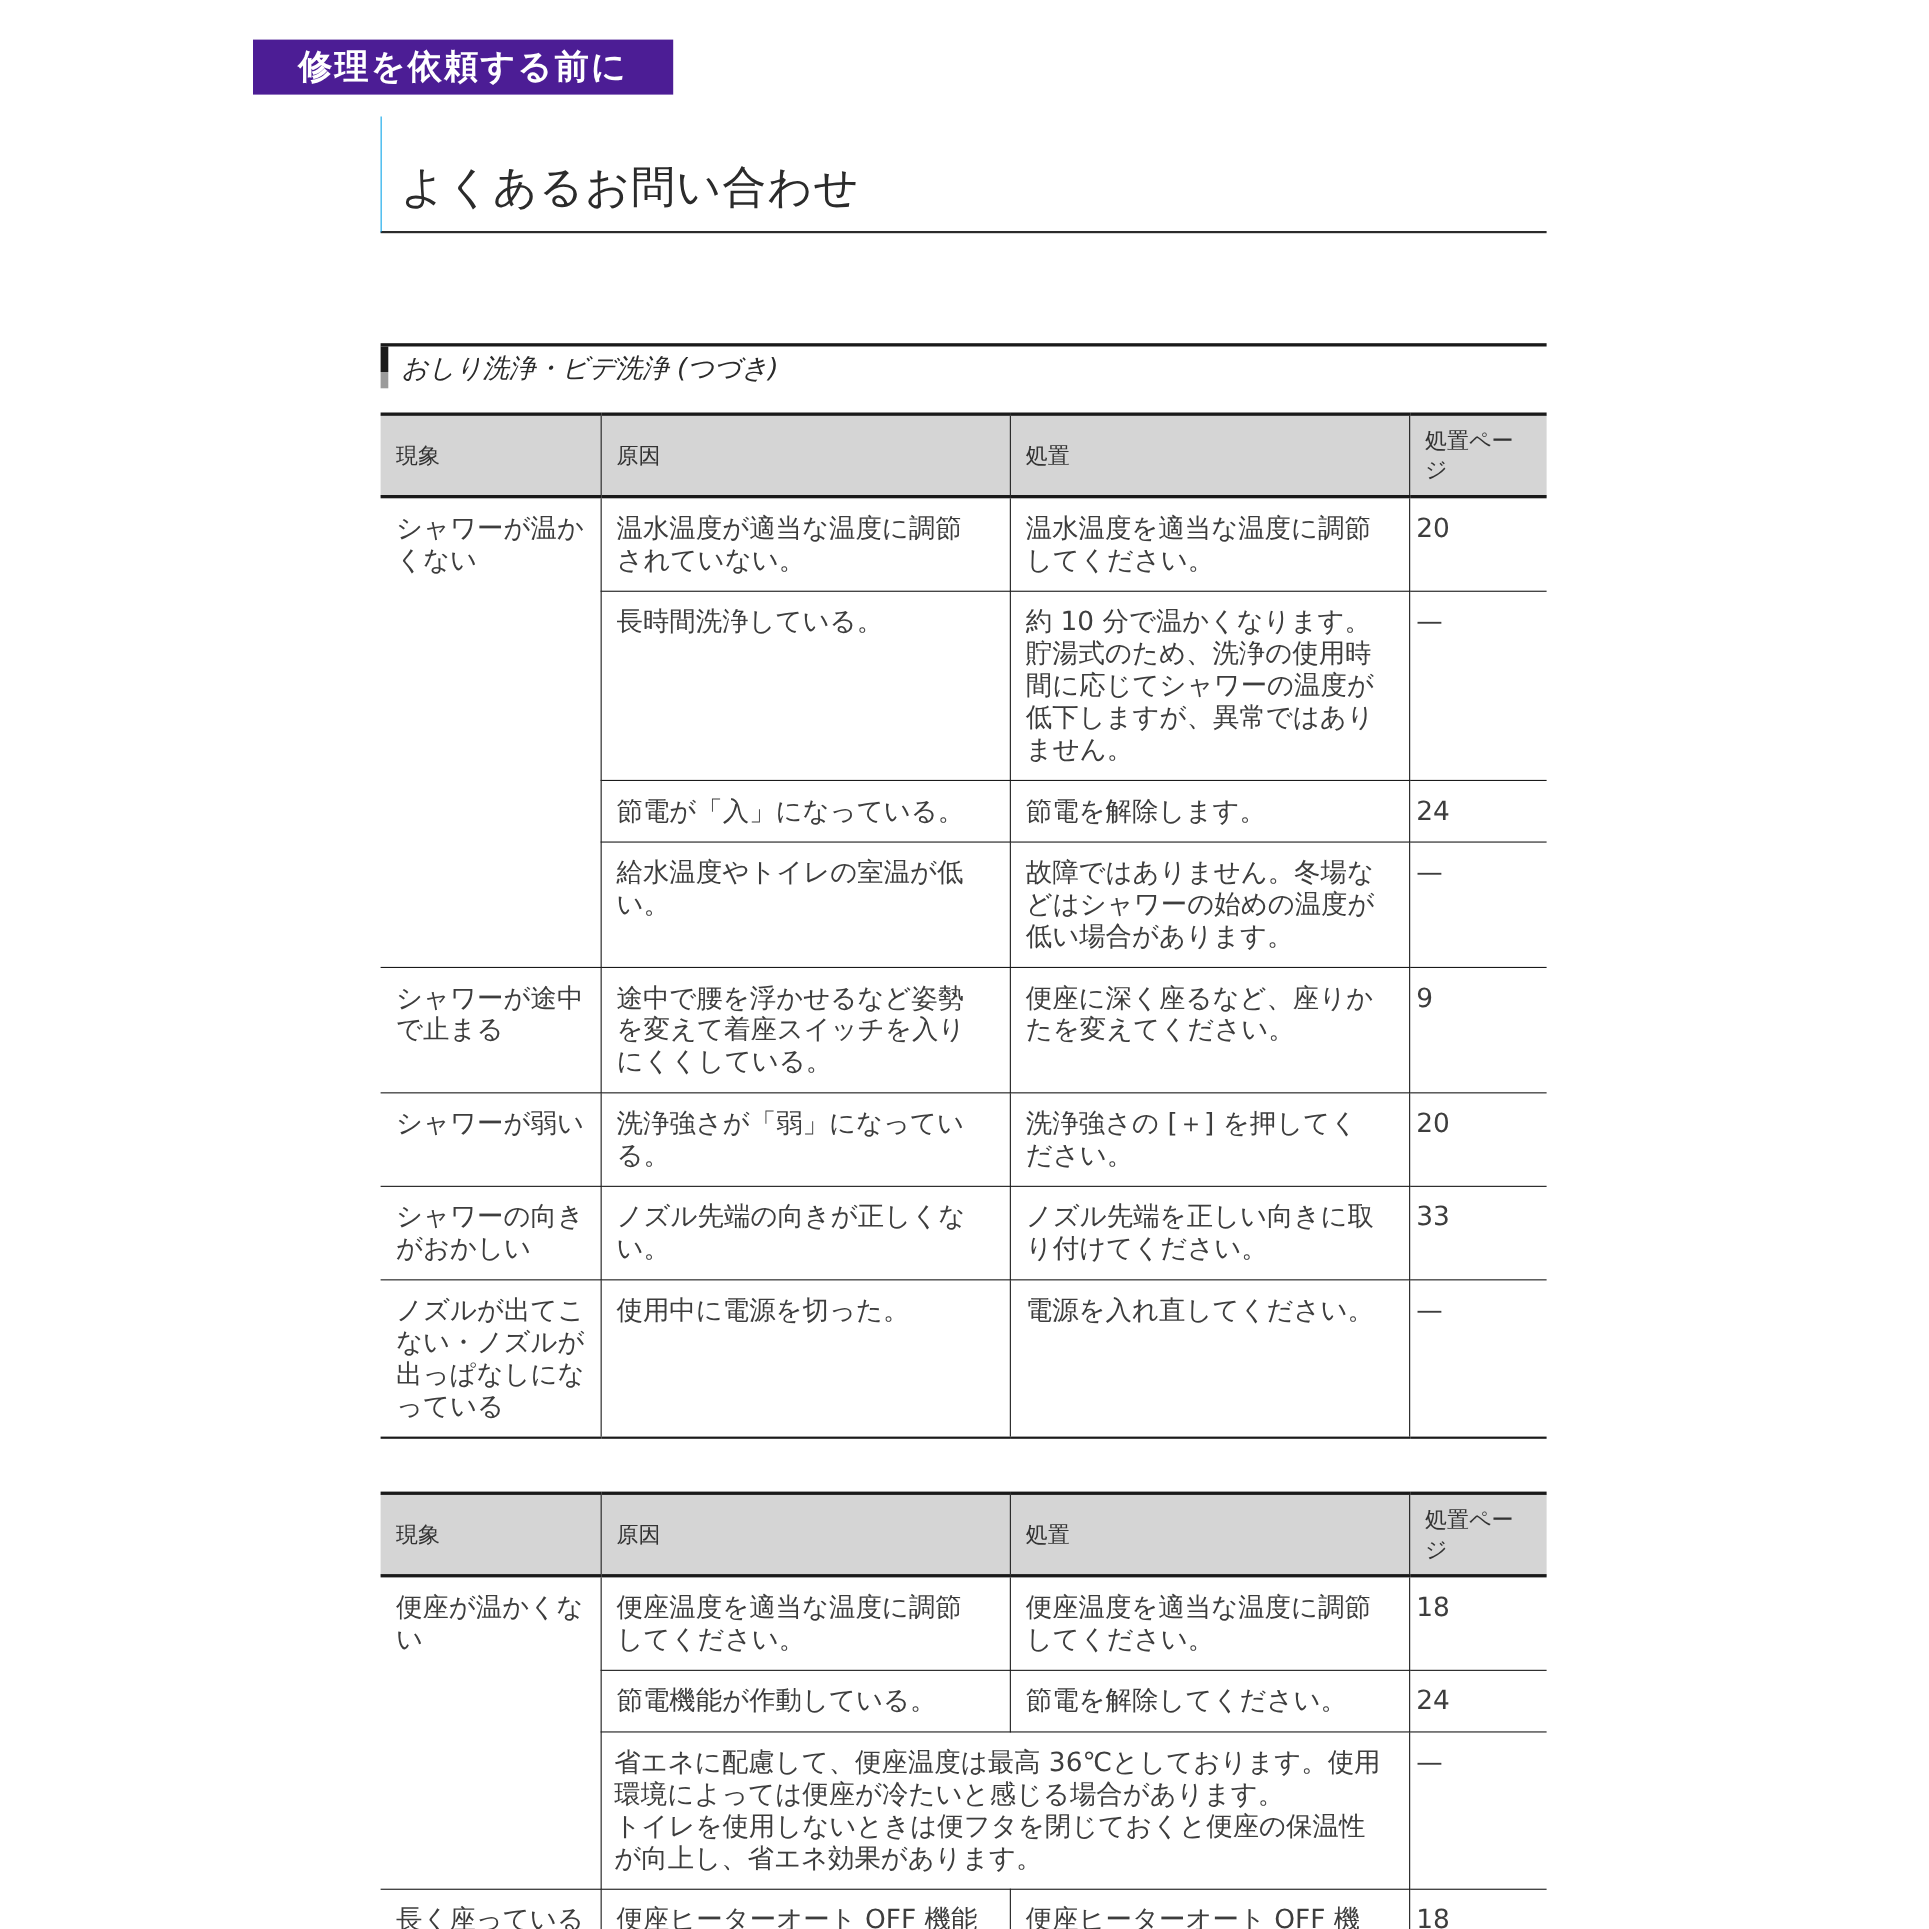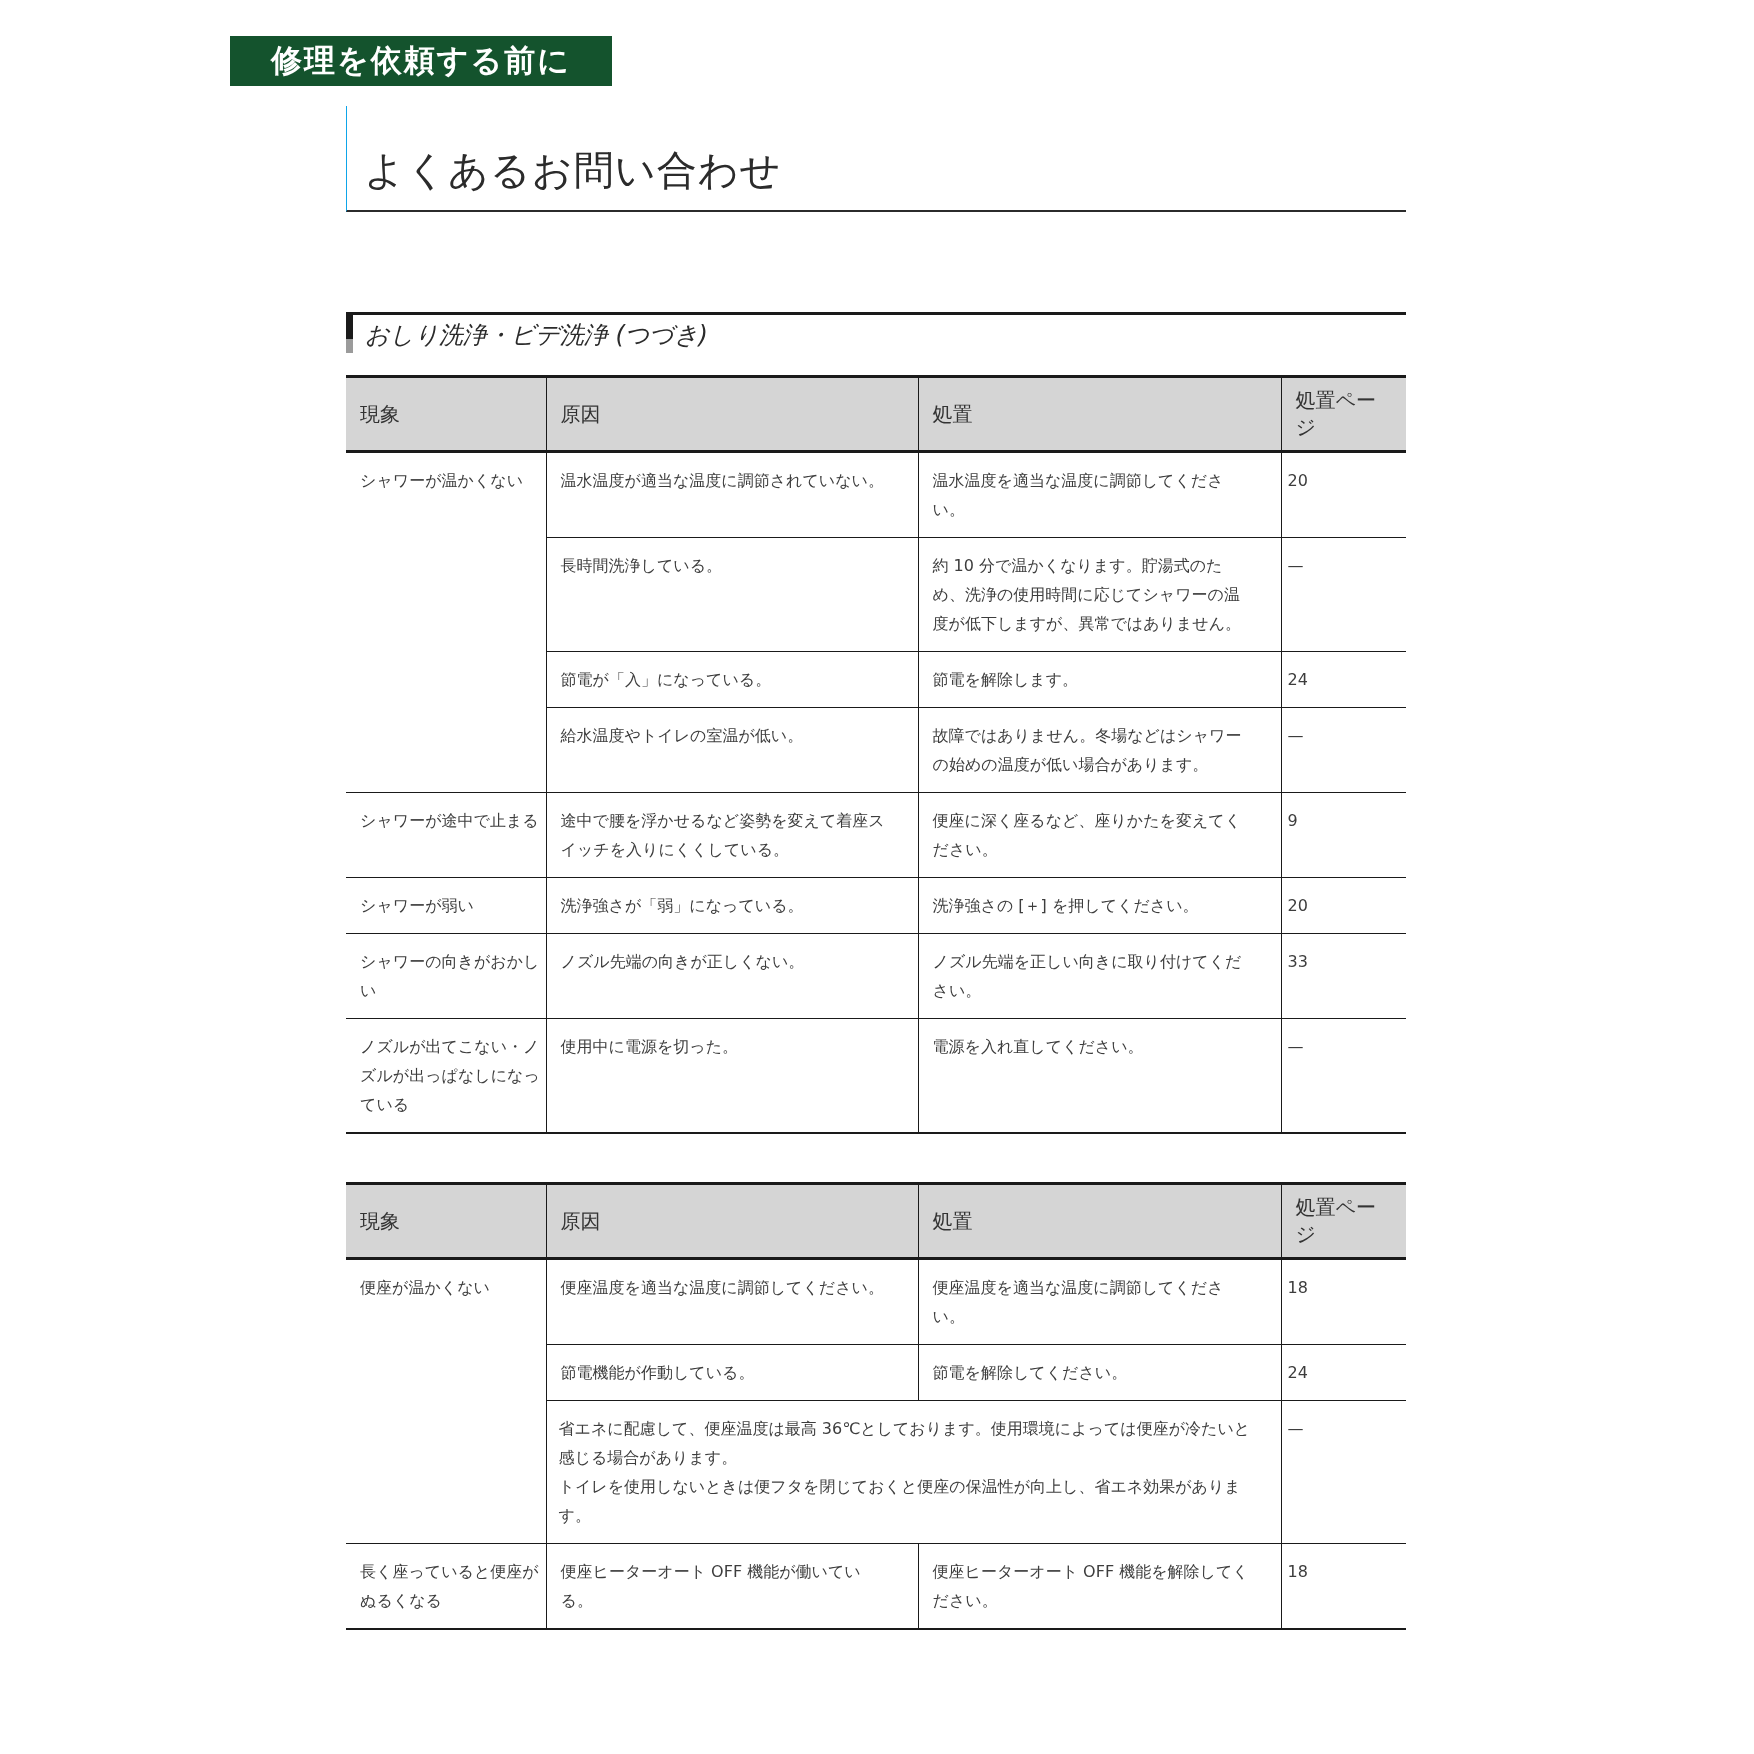--- a/index.html
+++ b/index.html
@@ -12,21 +12,21 @@
     font-family: "DejaVu Sans", "Liberation Sans", sans-serif;
     color: #3a3a3a;
   }
   .page { position: relative; width: 1754px; height: 1754px; background: #fff; }
 
   
   .banner {
     position: absolute;
     left: 230px; top: 36px;
     width: 382px; height: 50px;
-    background: #14532d;
+    background: #4c1d95;
     color: #ffffff;
     display: flex; align-items: center; justify-content: center;
     font-size: 31px; font-weight: bold; letter-spacing: 2px;
   }
 
   
   .content {
     position: absolute;
     left: 346px; top: 0;
     width: 1060px;
@@ -85,21 +85,21 @@
     color: #333333;
     padding: 9px 10px 9px 14px;
     border-top: 3px solid #1a1a1a;
     border-bottom: 3px solid #1a1a1a;
     border-left: 1px solid #1a1a1a;
   }
   th:first-child { border-left: none; }
   td {
     border: 1px solid #1a1a1a;
     vertical-align: top;
-    font-size: 16px;
+    font-size: 24px;
     line-height: 29px;
     color: #3d3d3d;
     padding: 13px 28px 13px 14px;
   }
   td:first-child { border-left: none; }
   td:last-child  { border-right: none; }
   tbody tr:last-child td { border-bottom: 2px solid #1a1a1a; }
   td.phen { padding-right: 4px; }
   td.merged { padding: 13px 23px 13px 12px; white-space: pre-line; }
   td.page-cell { text-align: left; padding: 13px 6px; }

